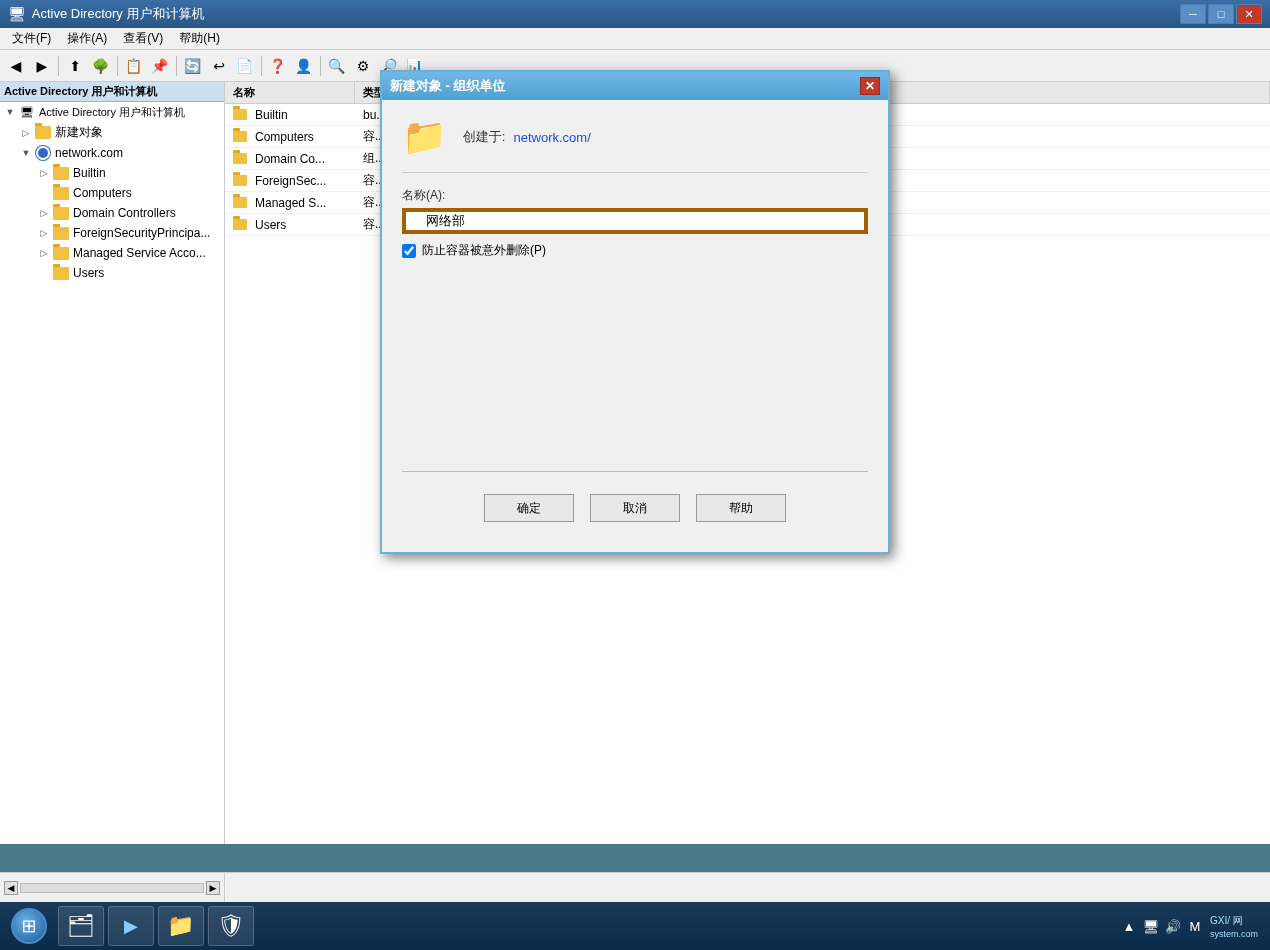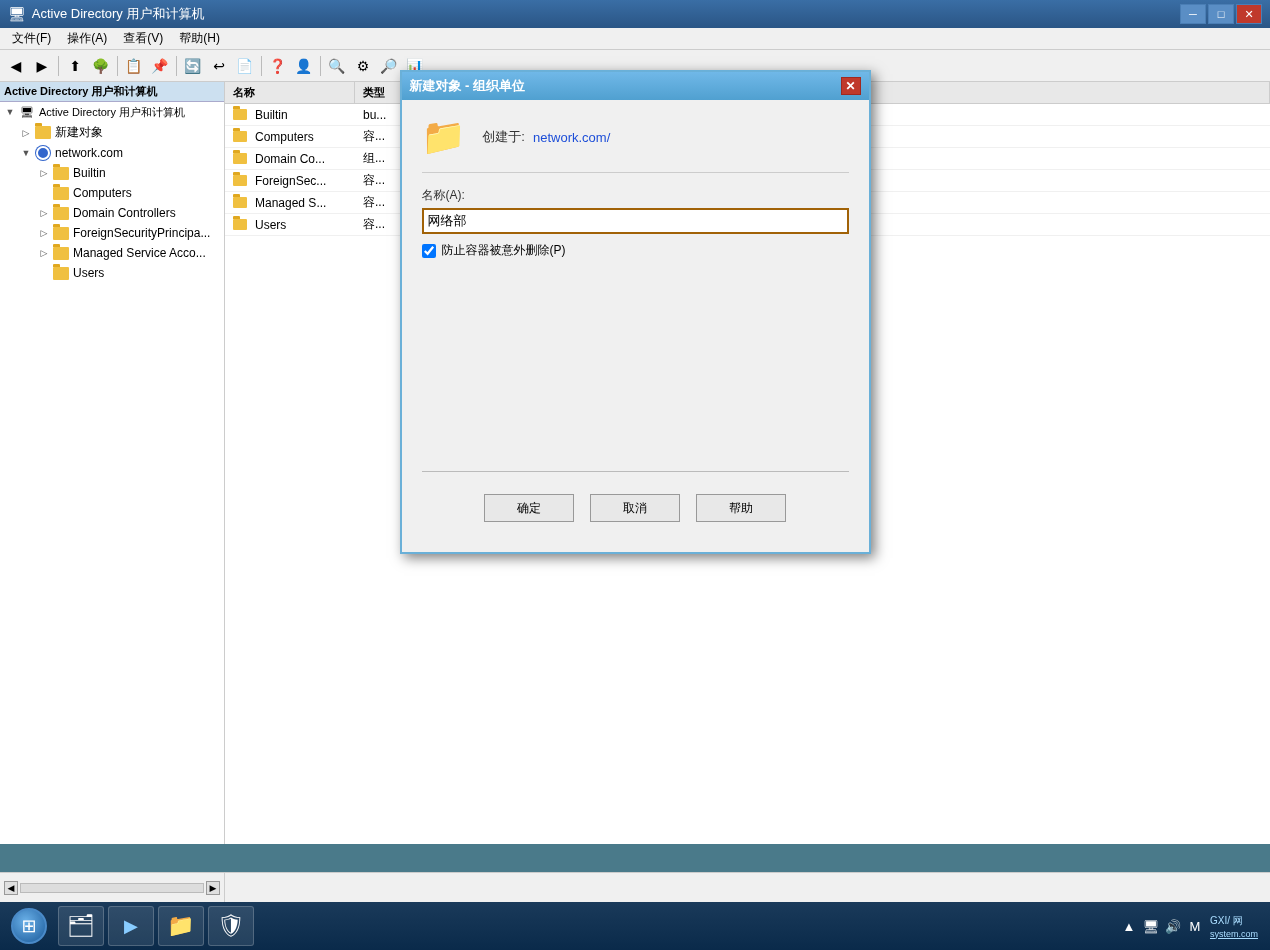--- a/index.html
+++ b/index.html
@@ -288,21 +288,21 @@
     
     .dialog-overlay {
       position: absolute;
       top: 0; left: 0; right: 0; bottom: 48px;
       display: flex;
       align-items: flex-start;
       justify-content: center;
       padding-top: 70px;
     }
     .dialog {
-      width: 471px;
+      width: 510px;
       background: #f0f0f0;
       border: 2px solid #6ab0d8;
       box-shadow: 4px 4px 12px rgba(0,0,0,0.5);
     }
     .dialog-titlebar {
       background: linear-gradient(to bottom, #70b8e8, #50a0d0);
       height: 28px;
       display: flex;
       align-items: center;
       justify-content: space-between;
@@ -353,22 +353,22 @@
     }
     .form-label {
       display: block;
       font-size: 12px;
       margin-bottom: 4px;
       color: #333;
     }
     .form-input {
       width: 100%;
       height: 26px;
-      border: 2px solid #a16207;
-      padding: 2px 4px;
+      border: 4px solid #a16207;
+      padding: 2px 20px;
       font-size: 13px;
       font-family: Liberation Serif, serif;
       background: white;
     }
     .checkbox-row {
       display: flex;
       align-items: center;
       gap: 6px;
       font-size: 12px;
       margin-top: 8px;
@@ -651,15 +651,15 @@
   <div class="taskbar-app">
     <span class="taskbar-app-icon">🛡</span>
   </div>
   <div class="taskbar-right">
     <div class="system-tray">
       <span class="tray-icon">▲</span>
       <span class="tray-icon">🖥</span>
       <span class="tray-icon">🔊</span>
       <span class="tray-icon">M</span>
     </div>
-    <div style="font-size:10px;color:#aaddff;">GXI/ 网<br><span style="font-size:9px;text-decoration:underline;">system.com</span></div>
+    <div style="font-size:10px;color:#aaddff;">GXI/ 网<br><span style="font-size:9px;">system.com</span></div>
   </div>
 </div>
 
 </body></html>

